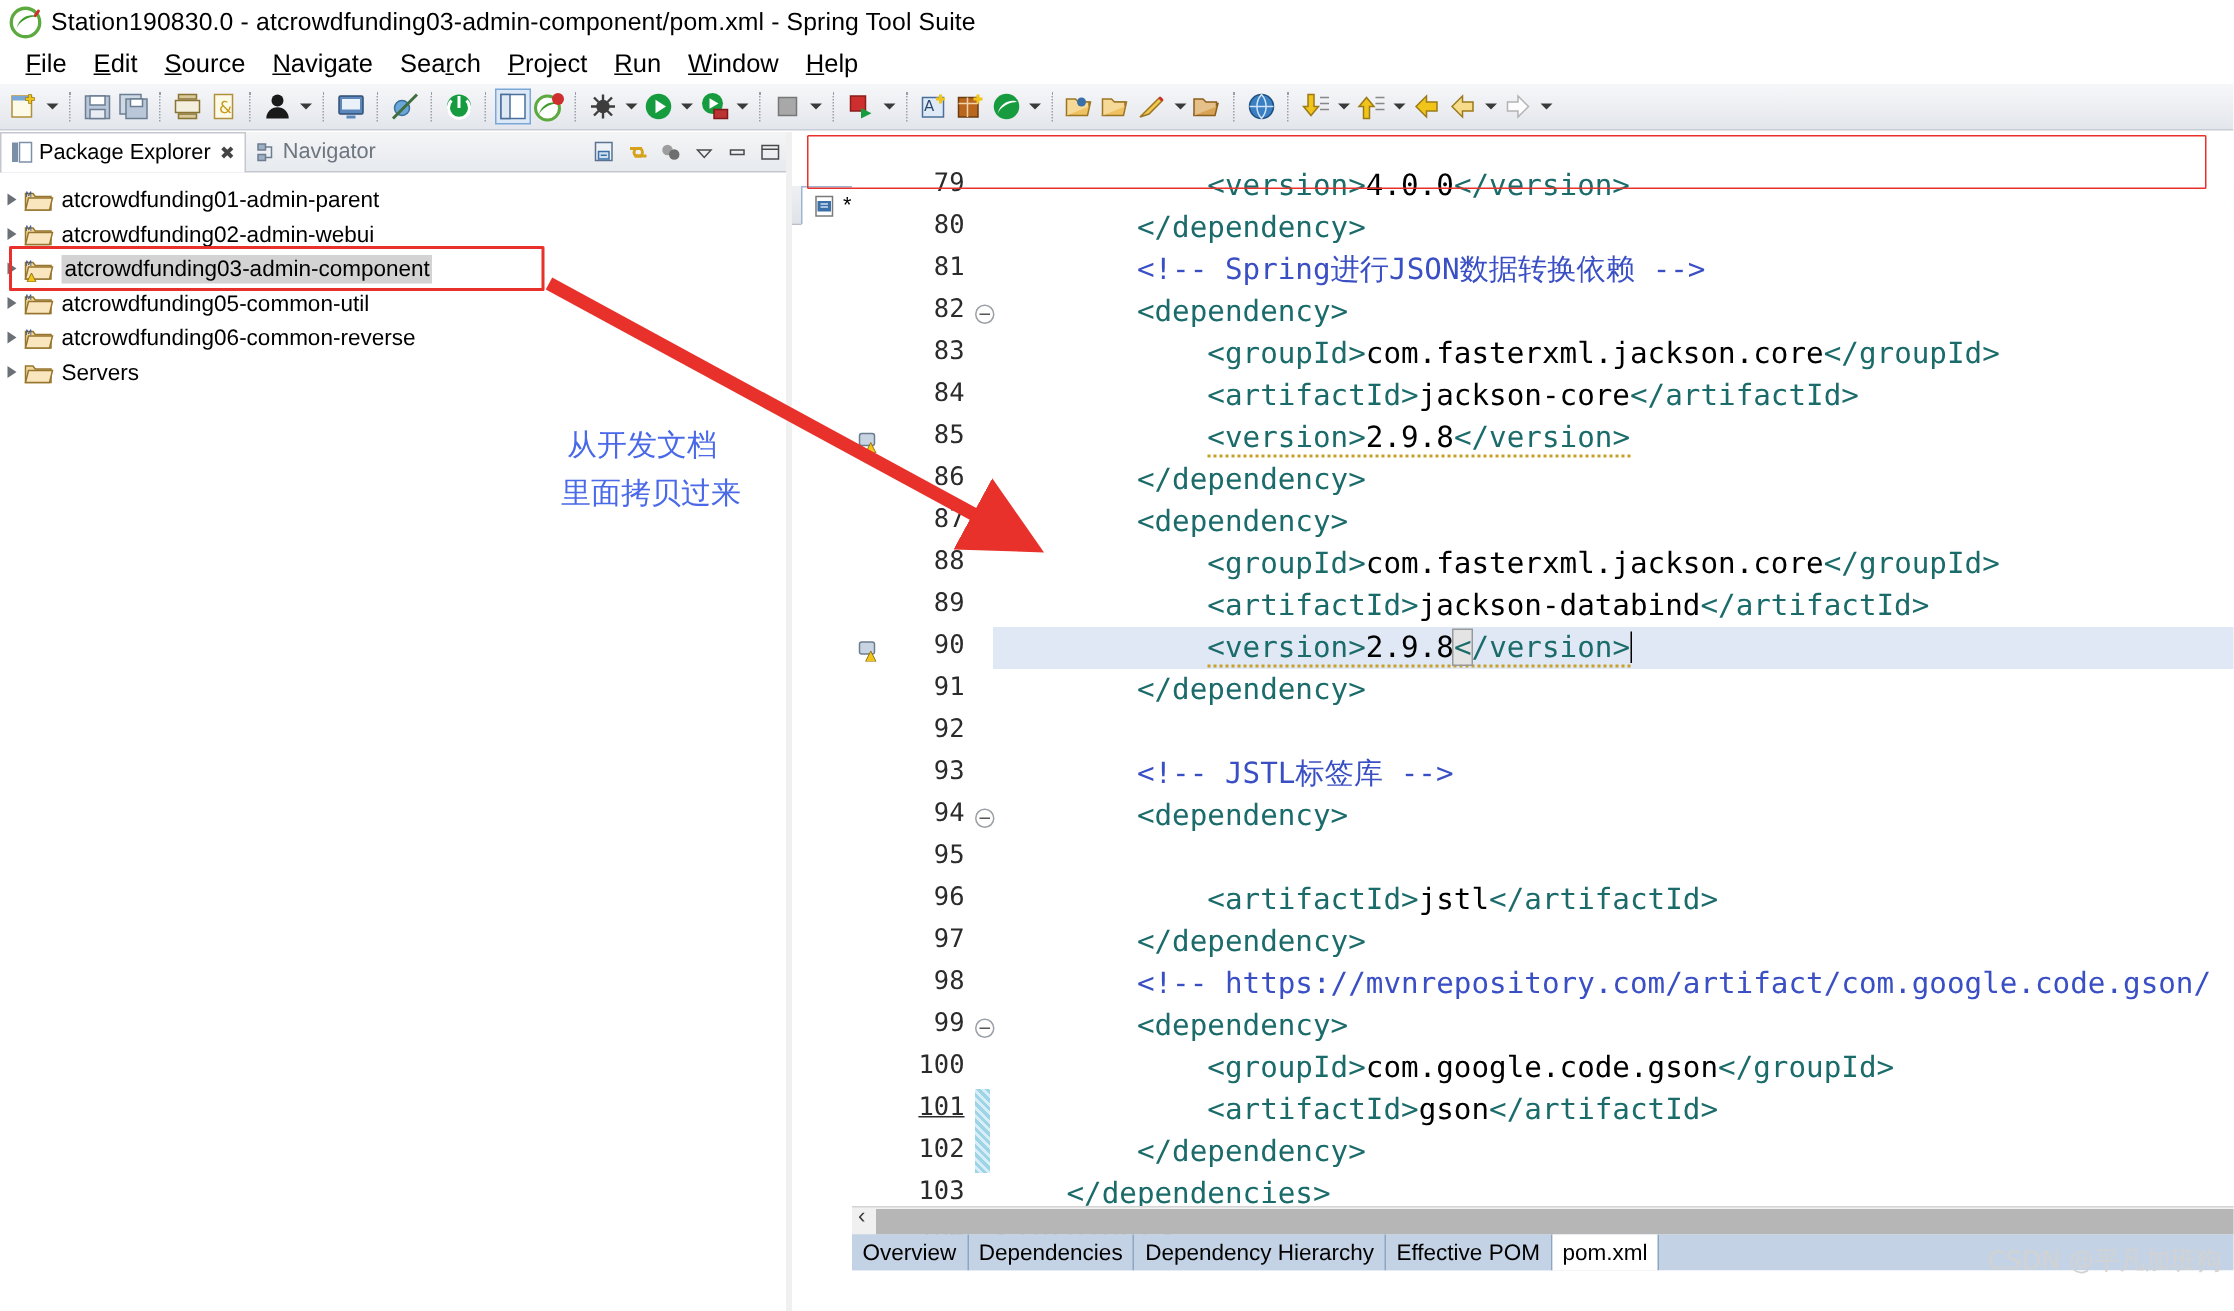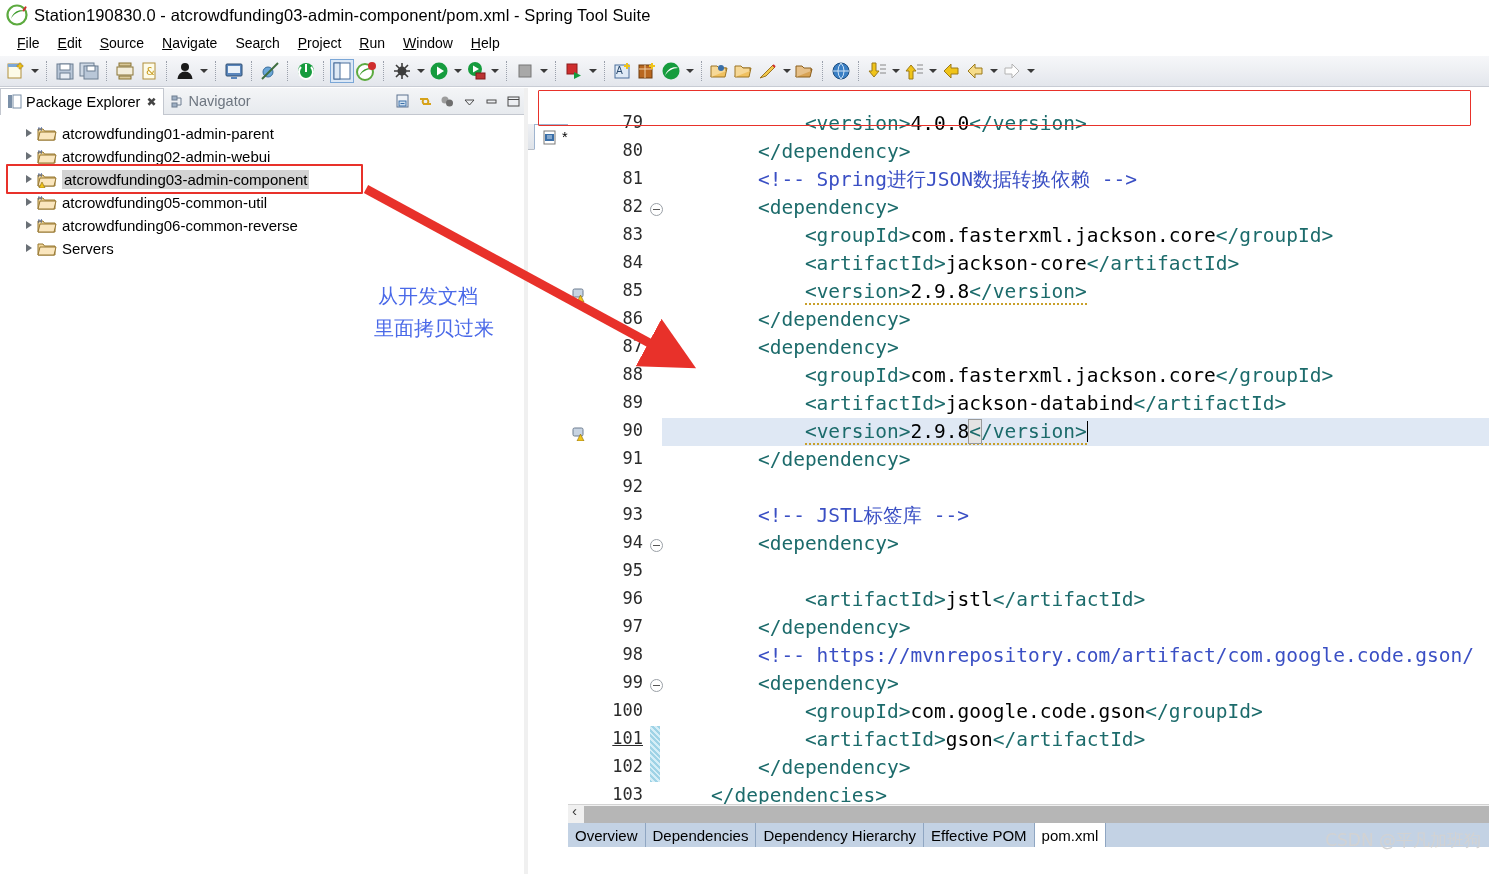--- a/index.html
+++ b/index.html
@@ -20,21 +20,21 @@
   }
   .sts-logo { width:22px; height:22px; margin-right:6px; flex:0 0 auto; position:relative; }
   .title-text { font-size:16.5px; color:#000; white-space:nowrap; letter-spacing:0.1px; }
 
   
   .menubar {
     position:absolute; left:0; top:30px; width:1489px; height:26px;
     display:flex; align-items:center; padding-left:8px; background:#ffffff;
   }
   .menu-item {
-    font-size:14px; color:#000; padding:2px 9px; white-space:nowrap; cursor:default;
+    font-size:17px; color:#000; padding:2px 9px; white-space:nowrap; cursor:default;
   }
   .menu-item u { text-decoration:underline; }
 
   
   .toolbar {
     position:absolute; left:0; top:56px; width:1489px; height:31px;
     background: linear-gradient(to bottom,#f6f7f9 0%, #eceef2 55%, #e3e6ec 100%);
     border-bottom:1px solid #c8ccd4;
     display:flex; align-items:center; padding-left:4px;
   }
@@ -60,21 +60,21 @@
   }
   .vtab { display:flex; align-items:center; height:27px; padding:0 6px; font-size:14.5px; }
   .vtab.active { background:#fff; border-top:1px solid #c3c7cf; border-left:1px solid #c3c7cf; border-right:1px solid #c3c7cf; color:#000; }
   .vtab.inactive { color:#6e7680; }
   .vtab .vicon { width:15px; height:15px; margin-right:4px; position:relative; }
   .vtab .xclose { margin-left:6px; font-size:12px; color:#444; }
   .view-tools { margin-left:auto; display:flex; align-items:center; padding-right:6px; gap:5px; }
   .vt-btn { width:17px; height:17px; position:relative; display:inline-block; }
 
   .tree { position:absolute; left:0; top:28px; width:528px; height:756px; background:#fff; padding-top:6px; }
-  .trow { height:23px; display:flex; align-items:center; padding-left:21px; position:relative; font-size:15px; color:#000; }
+  .trow { height:23px; display:flex; align-items:center; padding-left:0; position:relative; font-size:15px; color:#000; }
   .tarrow { width:16px; height:16px; position:relative; flex:0 0 auto; }
   .tarrow::after {
     content:""; position:absolute; left:5px; top:3px;
     border-top:4.5px solid transparent; border-bottom:4.5px solid transparent;
     border-left:6px solid #6a7076;
   }
   .tfolder { width:20px; height:16px; position:relative; flex:0 0 auto; margin-right:5px; }
   .tlabel { white-space:nowrap; }
   .trow.selected .tlabel { background:#d3d3d3; padding:1px 2px; }
 

